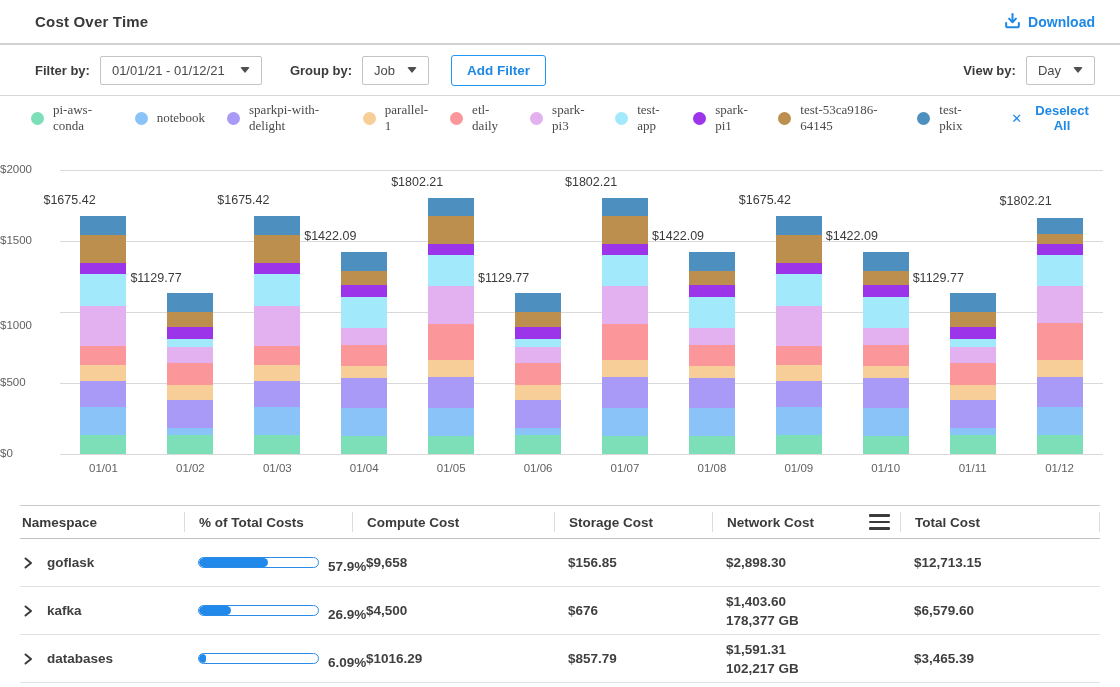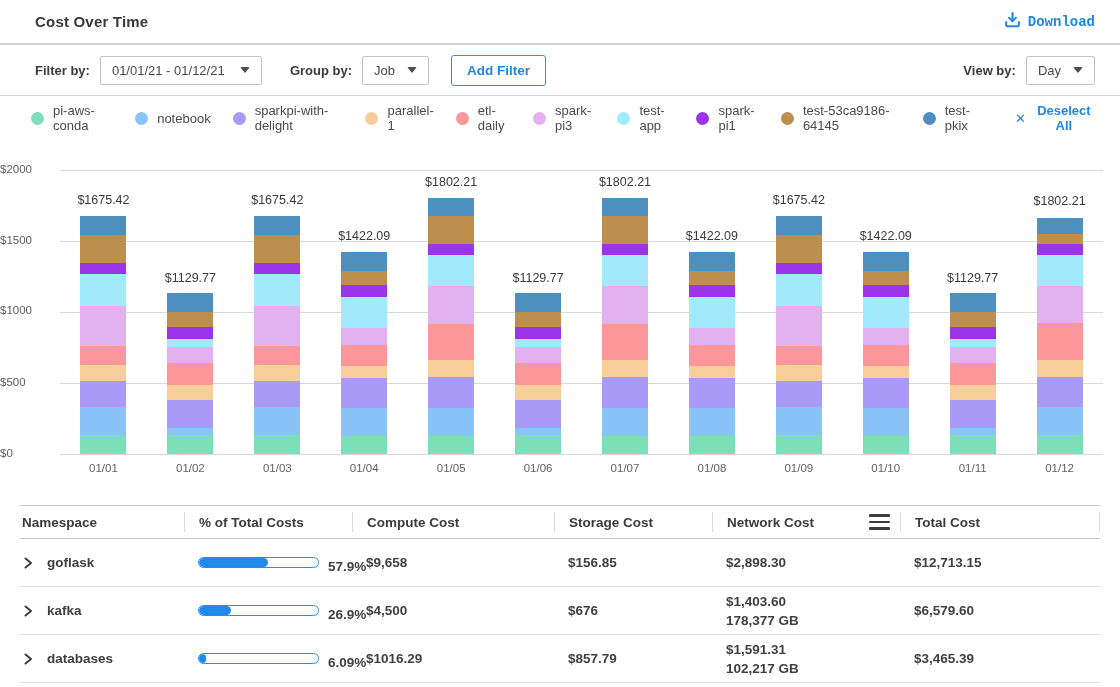--- a/index.html
+++ b/index.html
@@ -6,21 +6,21 @@
   html,body { width:1120px; height:687px; }
   body {
     font-family: "Liberation Sans", "DejaVu Sans", sans-serif;
     background:#fff; color:#3b3b3b; overflow:hidden; position:relative;
   }
   
   .app-header{ height:45px; display:flex; align-items:center; justify-content:space-between;
     padding:0 25px 0 35px; border-bottom:2px solid #d2d2d2; }
   .page-title{ font-size:15px; font-weight:bold; color:#393939; letter-spacing:.2px; }
   .download-btn{ display:flex; align-items:center; gap:7px; color:#1e88e5; font-weight:bold;
-    font-size:14px; cursor:pointer; background:none; border:none; font-family:Liberation Mono, monospace; }
+    font-size:14px; cursor:pointer; background:none; border:none; font-family:Liberation Sans, sans-serif; }
   
   .toolbar{ height:51px; display:flex; align-items:center; padding:0 25px 0 35px;
     border-bottom:1px solid #d8d8d8; font-size:13px; }
   .tb-label{ font-weight:bold; color:#3b3b3b; margin-right:10px; }
   .select{ border:1px solid #c4c4c4; border-radius:2px; background:#fff; height:29px;
     display:flex; align-items:center; gap:12px; padding:0 11px; color:#4a4a4a; cursor:pointer;
     font-size:13px; font-family:inherit; }
   .caret{ width:0; height:0; border-left:5px solid transparent; border-right:5px solid transparent;
     border-top:6px solid #4f4f4f; border-radius:2px; }
   .group{ display:flex; align-items:center; }
@@ -40,21 +40,21 @@
   
   .chart{ position:relative; height:345px; }
   .gridline{ position:absolute; left:60px; right:17px; height:1px; background:#d9d9d9; }
   .ytick{ position:absolute; left:0; width:48px; text-align:left; font-size:11.5px; color:#616161; }
   .bars-layer{ position:absolute; left:60px; right:17px; top:30px; height:284px; display:flex; }
   .bar-slot{ flex:1; position:relative; }
   .bar-stack{ position:absolute; bottom:0; left:50%; transform:translateX(-50%); width:46px;
     display:flex; flex-direction:column-reverse; }
   .bar-seg{ width:100%; }
   .bar-total{ position:absolute; left:50%; transform:translateX(-50%); width:120px;
-    text-align:center; font-size:12.5px; color:#3a3a3a; }
+    text-align:left; font-size:12.5px; color:#3a3a3a; }
   .xlabels-layer{ position:absolute; left:60px; right:17px; top:322px; display:flex; }
   .xlabel{ flex:1; text-align:center; font-size:11.5px; color:#616161; }
   
   .cost-table{ margin:20px 20px 0 20px; }
   .t-grid{ display:grid; grid-template-columns:164px 168px 202px 158px 188px 1fr; align-items:center;font-weight:bold; }
   .t-head{ height:34px; border-top:1px solid #c9c9c9; border-bottom:1px solid #c2c2c2;
     font-weight:bold; font-size:13.5px; color:#3b3b3b; }
   .t-head .t-cell{ height:20px; display:flex; align-items:center; }
   .t-cell{ padding-left:14px; }
   .t-cell:first-child{ padding-left:2px; }
@@ -111,21 +111,21 @@
   <div class="group">
     <span class="tb-label">View by:</span>
     <button class="select">
       <span>Day</span>
       <span class="caret"></span>
     </button>
   </div>
 </div>
 
 <div class="legend-row">
-  <div id="legend-items" style="display:flex; align-items:center;">
+  <div id="legend-items" style="display:flex; align-items:center;font-family:Liberation Serif, serif;">
       <div class="legend-item">
         <span class="legend-dot" style="background: rgb(124, 223, 183);"></span>
         <span>pi-aws-conda</span>
       </div>
       <div class="legend-item">
         <span class="legend-dot" style="background: rgb(138, 195, 248);"></span>
         <span>notebook</span>
       </div>
       <div class="legend-item">
         <span class="legend-dot" style="background: rgb(168, 154, 246);"></span>
@@ -166,21 +166,21 @@
   </button>
 </div>
 
 <div class="chart">
   <div id="grid-layer">
       <div class="gridline" style="top: 314px;"></div>
       <div class="ytick" style="top: 307px;">$0</div>
       <div class="gridline" style="top: 243px;"></div>
       <div class="ytick" style="top: 236px;">$500</div>
       <div class="gridline" style="top: 172px;"></div>
-      <div class="ytick" style="top: 164px;">$1000</div>
+      <div class="ytick" style="top: 179px;">$1000</div>
       <div class="gridline" style="top: 101px;"></div>
       <div class="ytick" style="top: 94px;">$1500</div>
       <div class="gridline" style="top: 30px;"></div>
       <div class="ytick" style="top: 23px;">$2000</div>
     </div>
   <div class="bars-layer" id="bars-layer">
       <div class="bar-slot">
         <div class="bar-stack">
           <div class="bar-seg" style="height: 18.7px; background: rgb(124, 223, 183);"></div>
           <div class="bar-seg" style="height: 28.7px; background: rgb(138, 195, 248);"></div>

